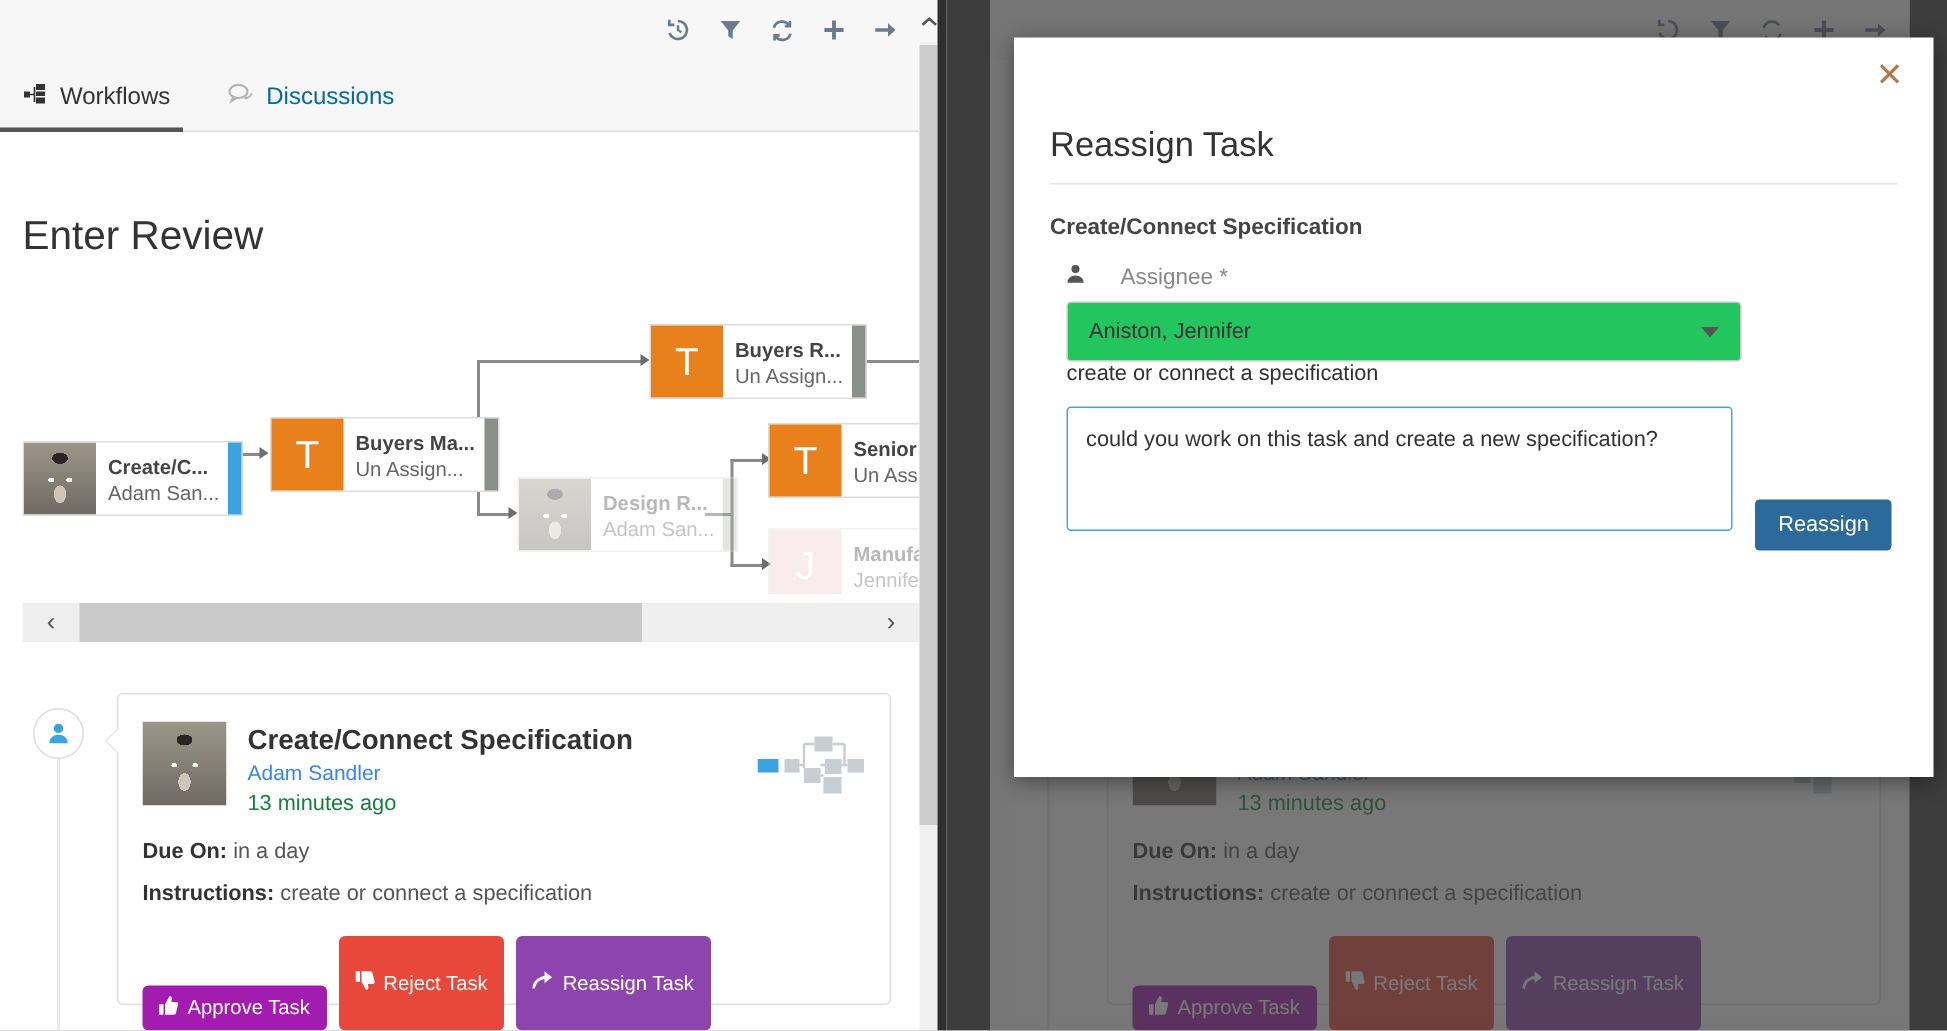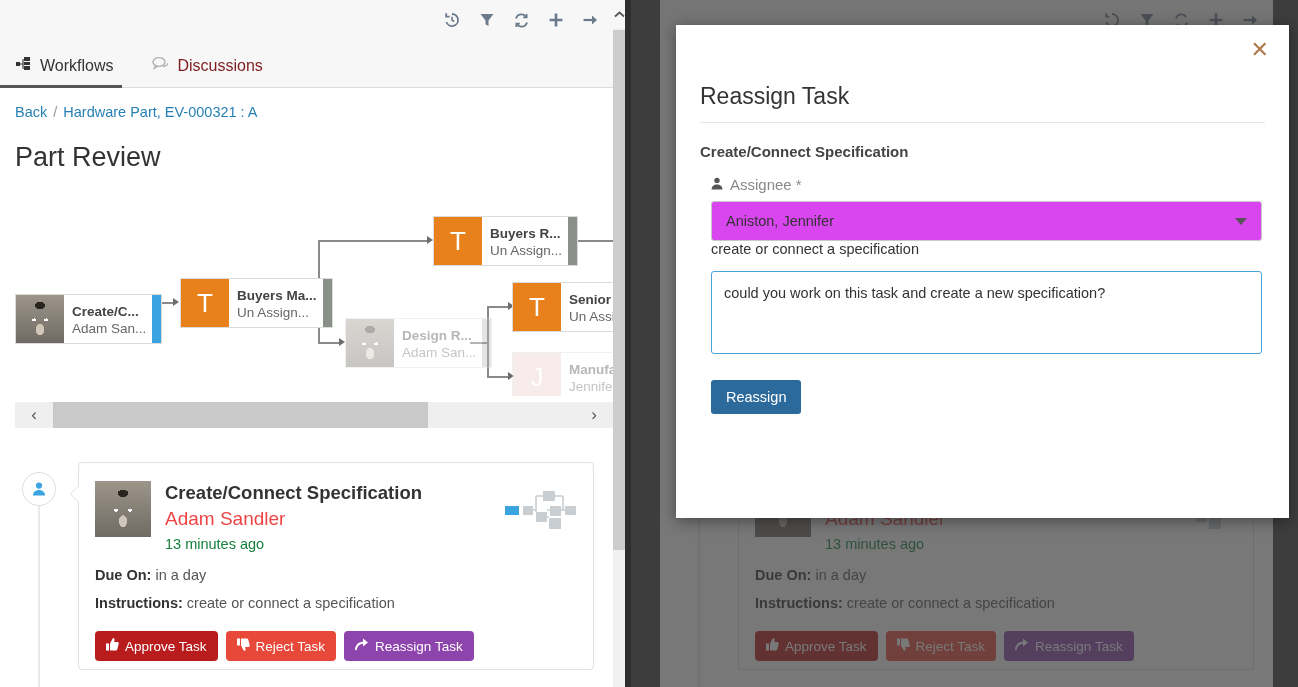--- a/index.html
+++ b/index.html
@@ -27,21 +27,21 @@
   .tb-icon { color: #6b7b8c; cursor: pointer; display: flex; align-items: center; }
   .tabs {
     position: absolute; left: 0; top: 40px; width: 715px; height: 48px;
     background: #f7f7f7;
     border-bottom: 1px solid #dcdcdc;
     display: flex; align-items: flex-end;
   }
   .tab {
     display: flex; align-items: center; gap: 9px;
     padding: 0 22px 12px 16px; font-size: 16px;
-    color: #7f1d1d; cursor: pointer; position: relative;
+    color: #0369a1; cursor: pointer; position: relative;
   }
   .tab.active { color: #333; }
   .tab.active:after {
     content:""; position:absolute; left:0; right:14px; bottom:-1px;
     height: 3px; background: #555;
   }
   .breadcrumb {
     position: absolute; left: 15px; top: 104px;
     font-size: 14.5px; color: #2780b5;
   }
@@ -130,33 +130,33 @@
   .card:after {
     content:""; position: absolute; left: -8px; top: 22px;
     width: 0; height: 0;
     border-top: 9px solid transparent; border-bottom: 9px solid transparent;
     border-right: 9px solid #fff;
   }
   .card-head { display: flex; padding: 18px 16px 0 16px; position: relative; }
   .card-avatar { width: 56px; height: 56px; flex: 0 0 56px; overflow: hidden; background:#8d8d8d; }
   .card-meta { padding-left: 14px; }
   .card-title { font-size: 18.5px; font-weight: bold; color: #333; line-height: 1.3; }
-  .card-user { font-size: 19px; color: #ef4444; line-height: 1.5; }
+  .card-user { font-size: 14px; color: #3b82f6; line-height: 1.5; }
   .card-time { font-size: 14.5px; color: #15803d; line-height: 1.5; }
   .card-body { padding: 12px 16px 0 16px; }
   .card-row { font-size: 14.5px; color: #555; margin-bottom: 12px; }
   .card-row b { color: #333; }
   .card-actions { display: flex; gap: 8px; padding: 8px 16px 0 16px; }
   .btn {
     border: none; border-radius: 4px; color: #fff;
     font-size: 13.5px; padding: 7px 11px; cursor: pointer;
     display: flex; align-items: center; gap: 6px;
     font-family: "Liberation Sans", sans-serif;
   }
-  .btn.green { background: #b91c1c; }
+  .btn.green { background: #a21caf; margin-top: 33px; }
   .btn.red { background: #e8483a; }
   .btn.purple { background: #8e44ad; }
   .minimap { position: absolute; right: 16px; top: 26px; }
 
   
   .vscroll {
     position: absolute; left: 613px; top: 0; width: 12px; height: 687px;
     background: #f1f1f1;
   }
   .vscroll .vcap {
@@ -200,37 +200,37 @@
     font-size: 23px; color: #333; font-weight: 400;
   }
   .modal-rule {
     position: absolute; left: 24px; top: 97px; width: 565px; height: 1px;
     background: #e5e5e5;
   }
   .modal-body { position: absolute; left: 24px; top: 118px; width: 565px; }
   .m-task { font-size: 15px; font-weight: bold; color: #444; margin-bottom: 16px; }
   .m-label {
     font-size: 15px; color: #888; margin-bottom: 8px;
-    display: flex; align-items: center; gap: 7px; padding-left: 11px;
+    display: flex; align-items: center; gap: 24px; padding-left: 11px;
   }
   .m-select {
-    width: 551px; height: 40px; margin-left: 11px;
-    border: 1px solid #c8c8c8; border-radius: 3px; background: #d946ef;
+    width: 450px; height: 40px; margin-left: 11px;
+    border: 1px solid #c8c8c8; border-radius: 3px; background: #22c55e;
     display: flex; align-items: center; justify-content: space-between;
     padding: 0 14px; font-size: 14.5px; color: #333; cursor: pointer;
   }
   .caret {
     width: 0; height: 0;
     border-left: 6px solid transparent; border-right: 6px solid transparent;
     border-top: 7px solid #555;
   }
   .m-sub { font-size: 15px; color: #999; margin: 14px 0 8px 11px; }
   .m-instr { font-size: 14.5px; color: #333; margin: 0 0 14px 11px; }
   .m-textarea {
-    width: 551px; height: 83px; margin-left: 11px;
+    width: 444px; height: 83px; margin-left: 11px;
     border: 1px solid #4ba3dd; border-radius: 3px; background: #fff;
     padding: 11px 12px; font-size: 14.5px; color: #333;
     font-family: "Liberation Sans", sans-serif; outline: none; resize: none;
     line-height: 1.4;
   }
   .m-submit {
     margin: 22px 0 0 11px;
     background: #2c6a9b; color: #fff; border: none; border-radius: 3px;
     padding: 9px 15px; font-size: 14.5px; cursor: pointer;
     font-family: "Liberation Sans", sans-serif;
@@ -295,25 +295,22 @@
           <svg width="17" height="15" viewBox="0 0 17 15">
               <ellipse cx="7" cy="6" rx="6" ry="4.4" fill="none" stroke="#b3b3b3" stroke-width="1.4"></ellipse>
               <path d="M3.5 9.4L2.2 12.4 5.6 10.4" fill="none" stroke="#b3b3b3" stroke-width="1.4"></path>
               <path d="M11 10.5c2.6-.2 4.6-1.6 4.6-3.3" fill="none" stroke="#b3b3b3" stroke-width="1.3"></path>
             </svg>
         </span>
         <span>Discussions</span>
       </div>
     </div>
 
-    <div class="breadcrumb">
-      <a>Back</a><span class="sep">/</span><a>Hardware Part, EV-000321 : A</a>
-    </div>
-
-    <div class="page-title">Part Review</div>
+
+    <div class="page-title">Enter Review</div>
 
     <div class="diagram">
 
       <div class="edge" style="left:139px; top:106px; width:20px; height:2px;"></div>
       <div class="arrowhead" style="left:158px; top:102px;"></div>
 
       <div class="edge" style="left:290px; top:106px; width:14px; height:2px;"></div>
       <div class="edge" style="left:303px; top:44px; width:2px; height:104px;"></div>
       <div class="edge" style="left:303px; top:44px; width:110px; height:2px;"></div>
       <div class="arrowhead" style="left:412px; top:40px;"></div>

